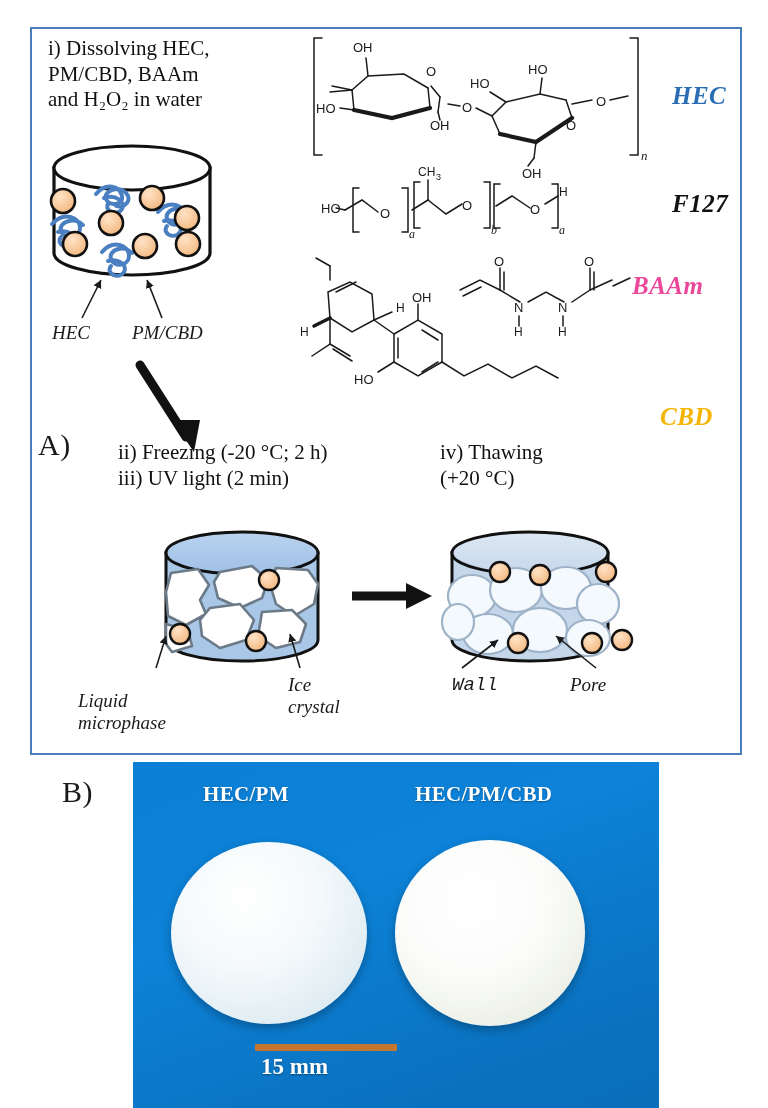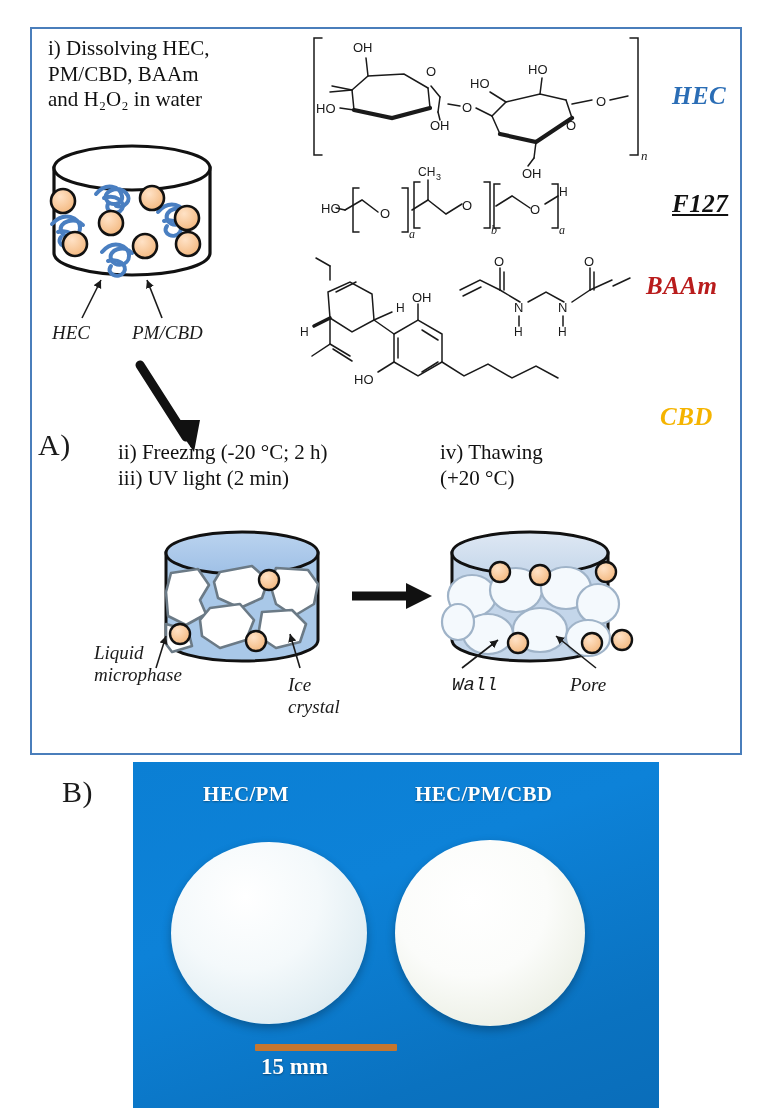--- a/index.html
+++ b/index.html
@@ -36,32 +36,32 @@
   #step-i { left: 48px; top: 36px; font-family: Liberation Serif, serif; }
   #step-ii-iii { left: 118px; top: 440px; }
   #step-iv { left: 440px; top: 440px; }
 
   
   .mol-label {
     position: absolute; font-style: italic; font-weight: bold;
     font-size: 25px; letter-spacing: .5px;
   }
   #label-hec  { left: 672px; top: 82px;  color: #2a6db5; }
-  #label-f127 { left: 672px; top: 190px; color: #111111; text-decoration: underline; }
-  #label-baam { left: 646px; top: 272px; color: #b91c1c; text-align: right; }
+  #label-f127 { left: 672px; top: 190px; color: #111111; }
+  #label-baam { left: 632px; top: 272px; color: #ec4899; text-align: right; }
   #label-cbd  { left: 660px; top: 358px; color: #f5b400; margin-top: 45px; }
 
   
   .callout {
     position: absolute; font-style: italic; font-size: 19px;
     color: #1a1a1a; line-height: 1.18; white-space: pre-line;
   }
   #callout-hec    { left: 52px;  top: 322px; }
   #callout-pmcbd  { left: 132px; top: 322px; }
-  #callout-liquid { left: 78px;  top: 642px; margin-left: 16px; }
+  #callout-liquid { left: 78px;  top: 690px; }
   #callout-ice    { left: 288px; top: 674px; }
   #callout-wall   { left: 452px; top: 674px; font-family: Liberation Mono, monospace; }
   #callout-pore   { left: 570px; top: 674px; }
 
   
   #panel-b-photo {
     position: absolute; left: 133px; top: 762px;
     width: 526px; height: 378px;
     background: linear-gradient(160deg,#0b7fd4 0%,#0d82d8 35%,#0a72c0 75%,#0a6cb8 100%);
     overflow: hidden;

